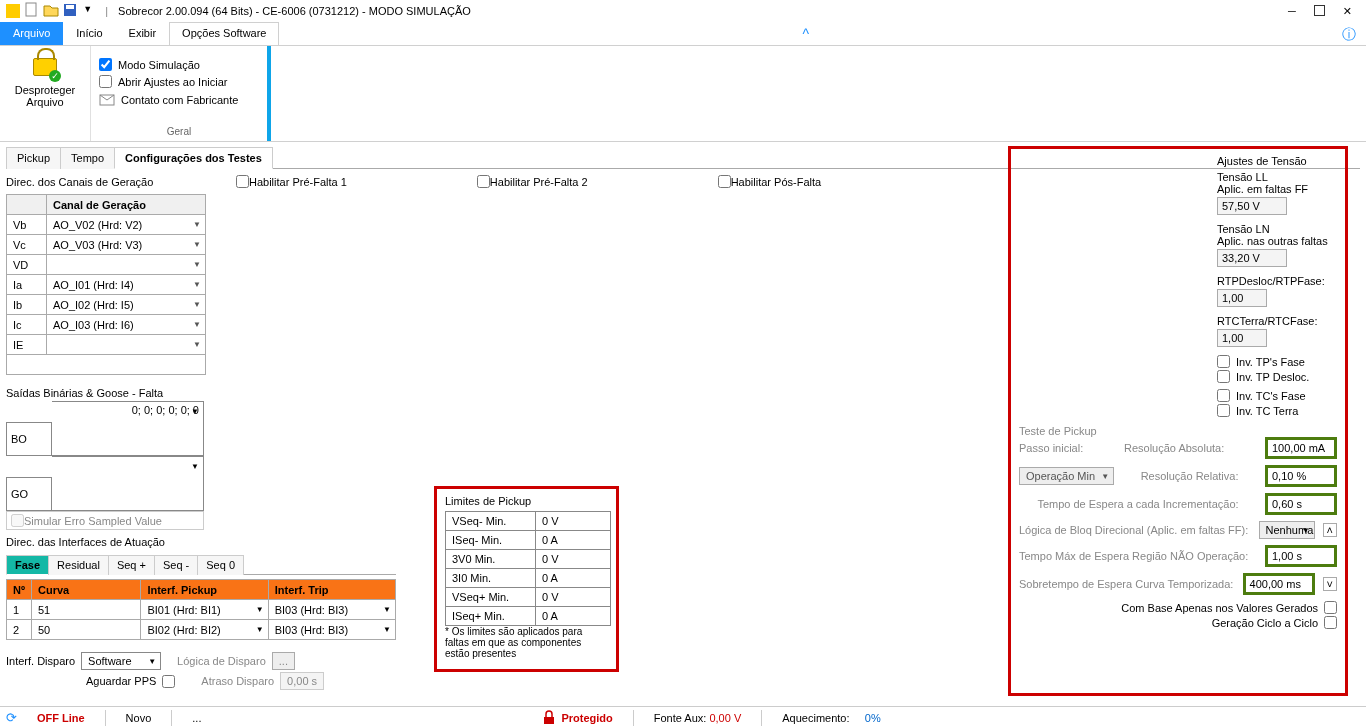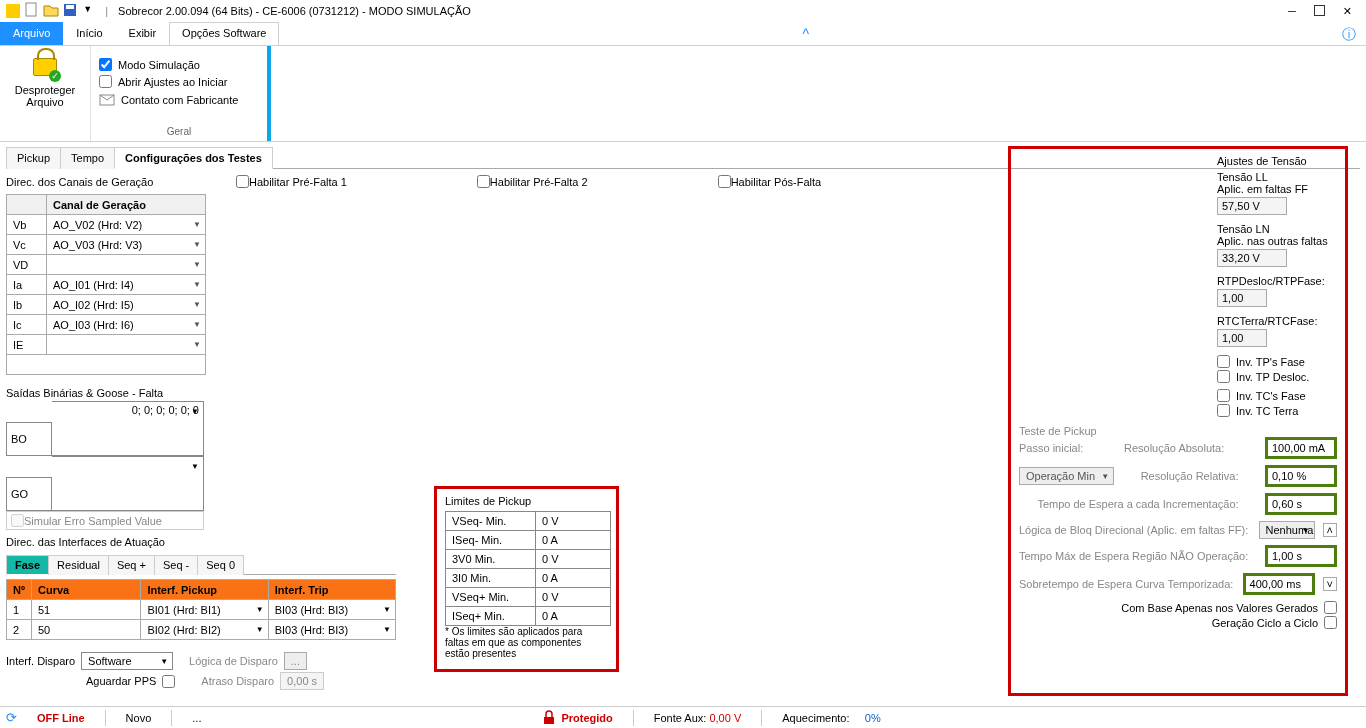--- a/index.html
+++ b/index.html
@@ -271,21 +271,21 @@
           <td>2</td>
           <td>50</td>
           <td class="dd">BI02 (Hrd: BI2)</td>
           <td class="dd">BI03 (Hrd: BI3)</td>
         </tr>
   </tbody>
     </table>
 
   <div class="disp-row">
     <span>Interf. Disparo</span>
-    <span class="sel" style="width:92px;">Software</span>
+    <span class="sel" style="width:80px;">Software</span>
     <span style="color:#888;margin-left:10px;">Lógica de Disparo</span>
     <span class="btn-small">...</span>
   </div>
   <div class="disp-row" style="margin-top:2px;">
     <span style="margin-left:80px;">Aguardar PPS</span>
     <input type="checkbox" style="">
     <span style="color:#888;margin-left:20px;">Atraso Disparo</span>
     <span style="border:1px solid #ccc;background:#f4f4f4;padding:2px 6px;color:#888;">0,00 s</span>
   </div>
 

